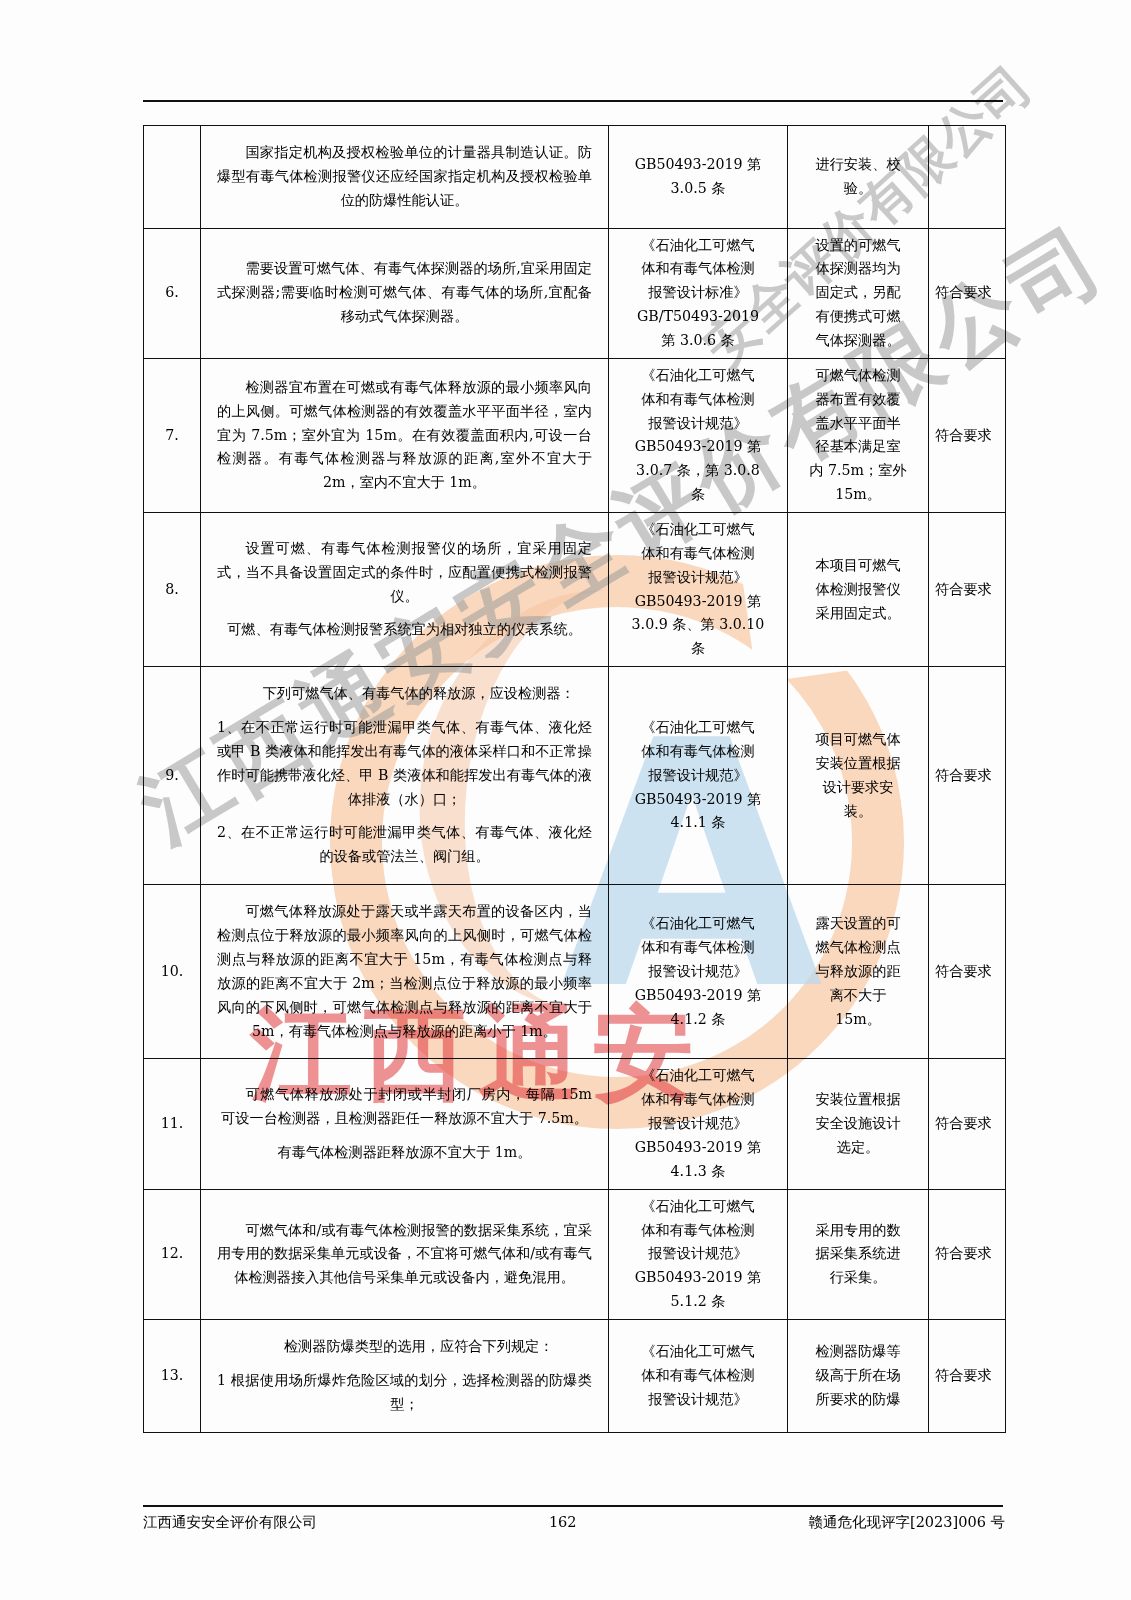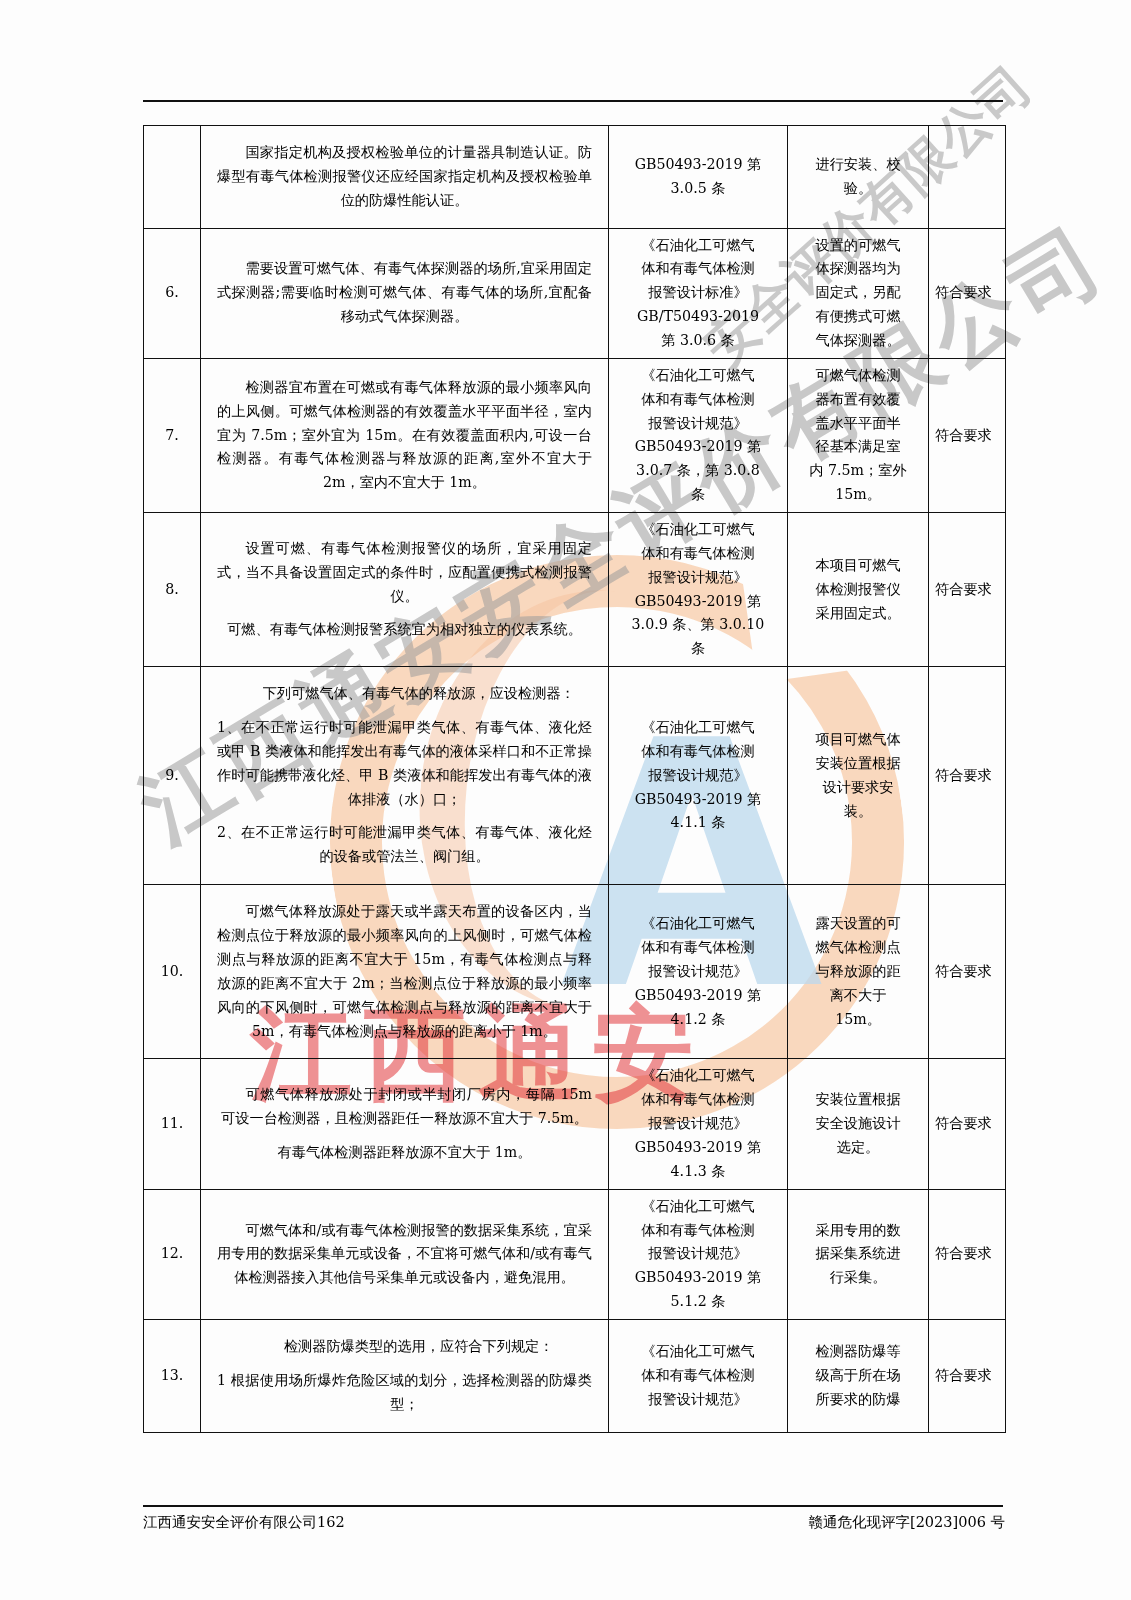--- a/index.html
+++ b/index.html
@@ -195,21 +195,21 @@
     position: absolute;
     left: 143px;
     top: 1513px;
     width: 862px;
     display: flex;
     align-items: baseline;
     justify-content: space-between;
     font-size: 14.5px;
   }
   .doc-footer .f-left  { flex: 0 0 auto; }
-  .doc-footer .f-mid   { flex: 1 1 auto; text-align: left; }
+  .doc-footer .f-mid   { flex: 1 1 auto; text-align: center; }
   .doc-footer .f-right { flex: 0 0 auto; }
 </style>
 </head>
 <body>
 
 <div class="page">
 
   <div class="watermark-layer">
     <div class="wm-ring"></div>
     <div class="wm-ring2"></div>

